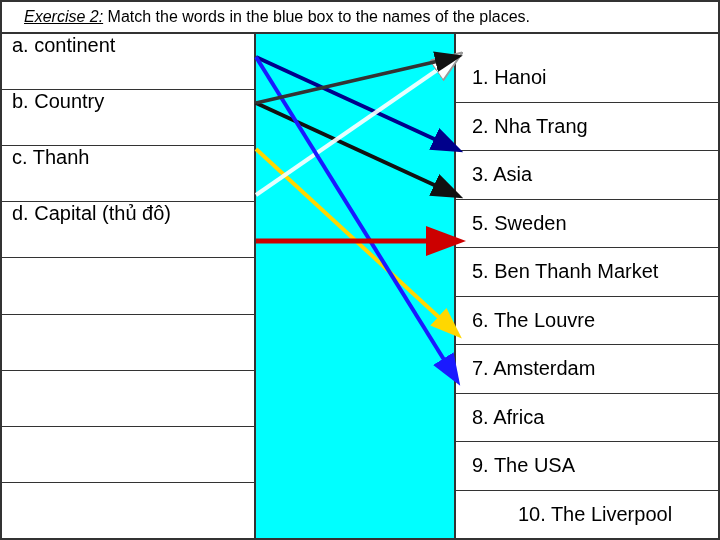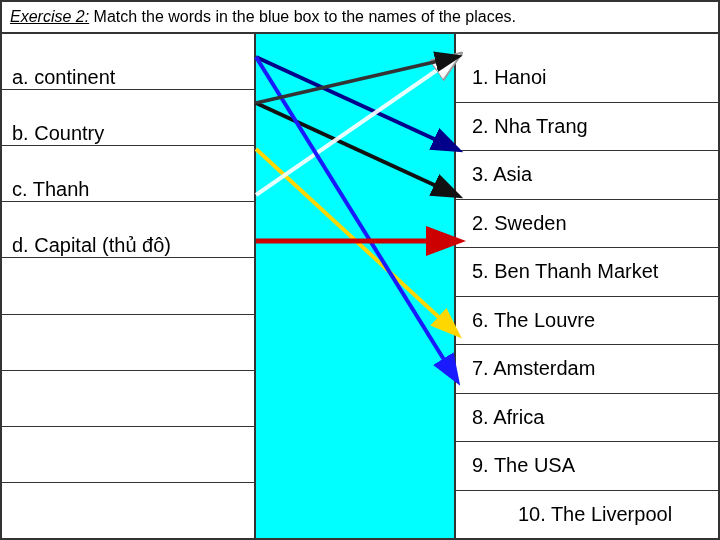--- a/index.html
+++ b/index.html
@@ -13,21 +13,21 @@
     }
     .outer {
       width: 720px;
       height: 540px;
       border: 2px solid #333;
       display: flex;
       flex-direction: column;
     }
     .header {
       border-bottom: 2px solid #333;
-      padding: 6px 8px;
+      padding: 6px 22px;
       font-size: 16px;
       background: #fff;
     }
     .header em {
       text-decoration: underline;
       font-style: italic;
     }
     .main-area {
       display: flex;
       flex: 1;
@@ -37,21 +37,21 @@
       width: 254px;
       flex-shrink: 0;
       border-right: 2px solid #333;
       display: flex;
       flex-direction: column;
     }
     .left-cell {
       flex: 1;
       border-bottom: 1.5px solid #333;
       display: flex;
-      align-items: flex-end;
+      align-items: flex-start;
       padding-left: 10px;
       font-size: 20px;
       background: #fff;
     }
     .left-cell:last-child {
       border-bottom: none;
     }
     .middle-col {
       width: 200px;
       flex-shrink: 0;
@@ -120,21 +120,21 @@
       <div class="right-cell">
           <span>1. Hanoi</span>
         </div>
       <div class="right-cell">
           <span>2. Nha Trang</span>
         </div>
       <div class="right-cell">
           <span>3. Asia</span>
         </div>
       <div class="right-cell">
-          <span>2. Sweden</span>
+          <span>5. Sweden</span>
         </div>
       <div class="right-cell">
           <span>5. Ben Thanh Market</span>
         </div>
       <div class="right-cell">
           <span>6. The Louvre</span>
         </div>
       <div class="right-cell">
           <span>7. Amsterdam</span>
         </div>

